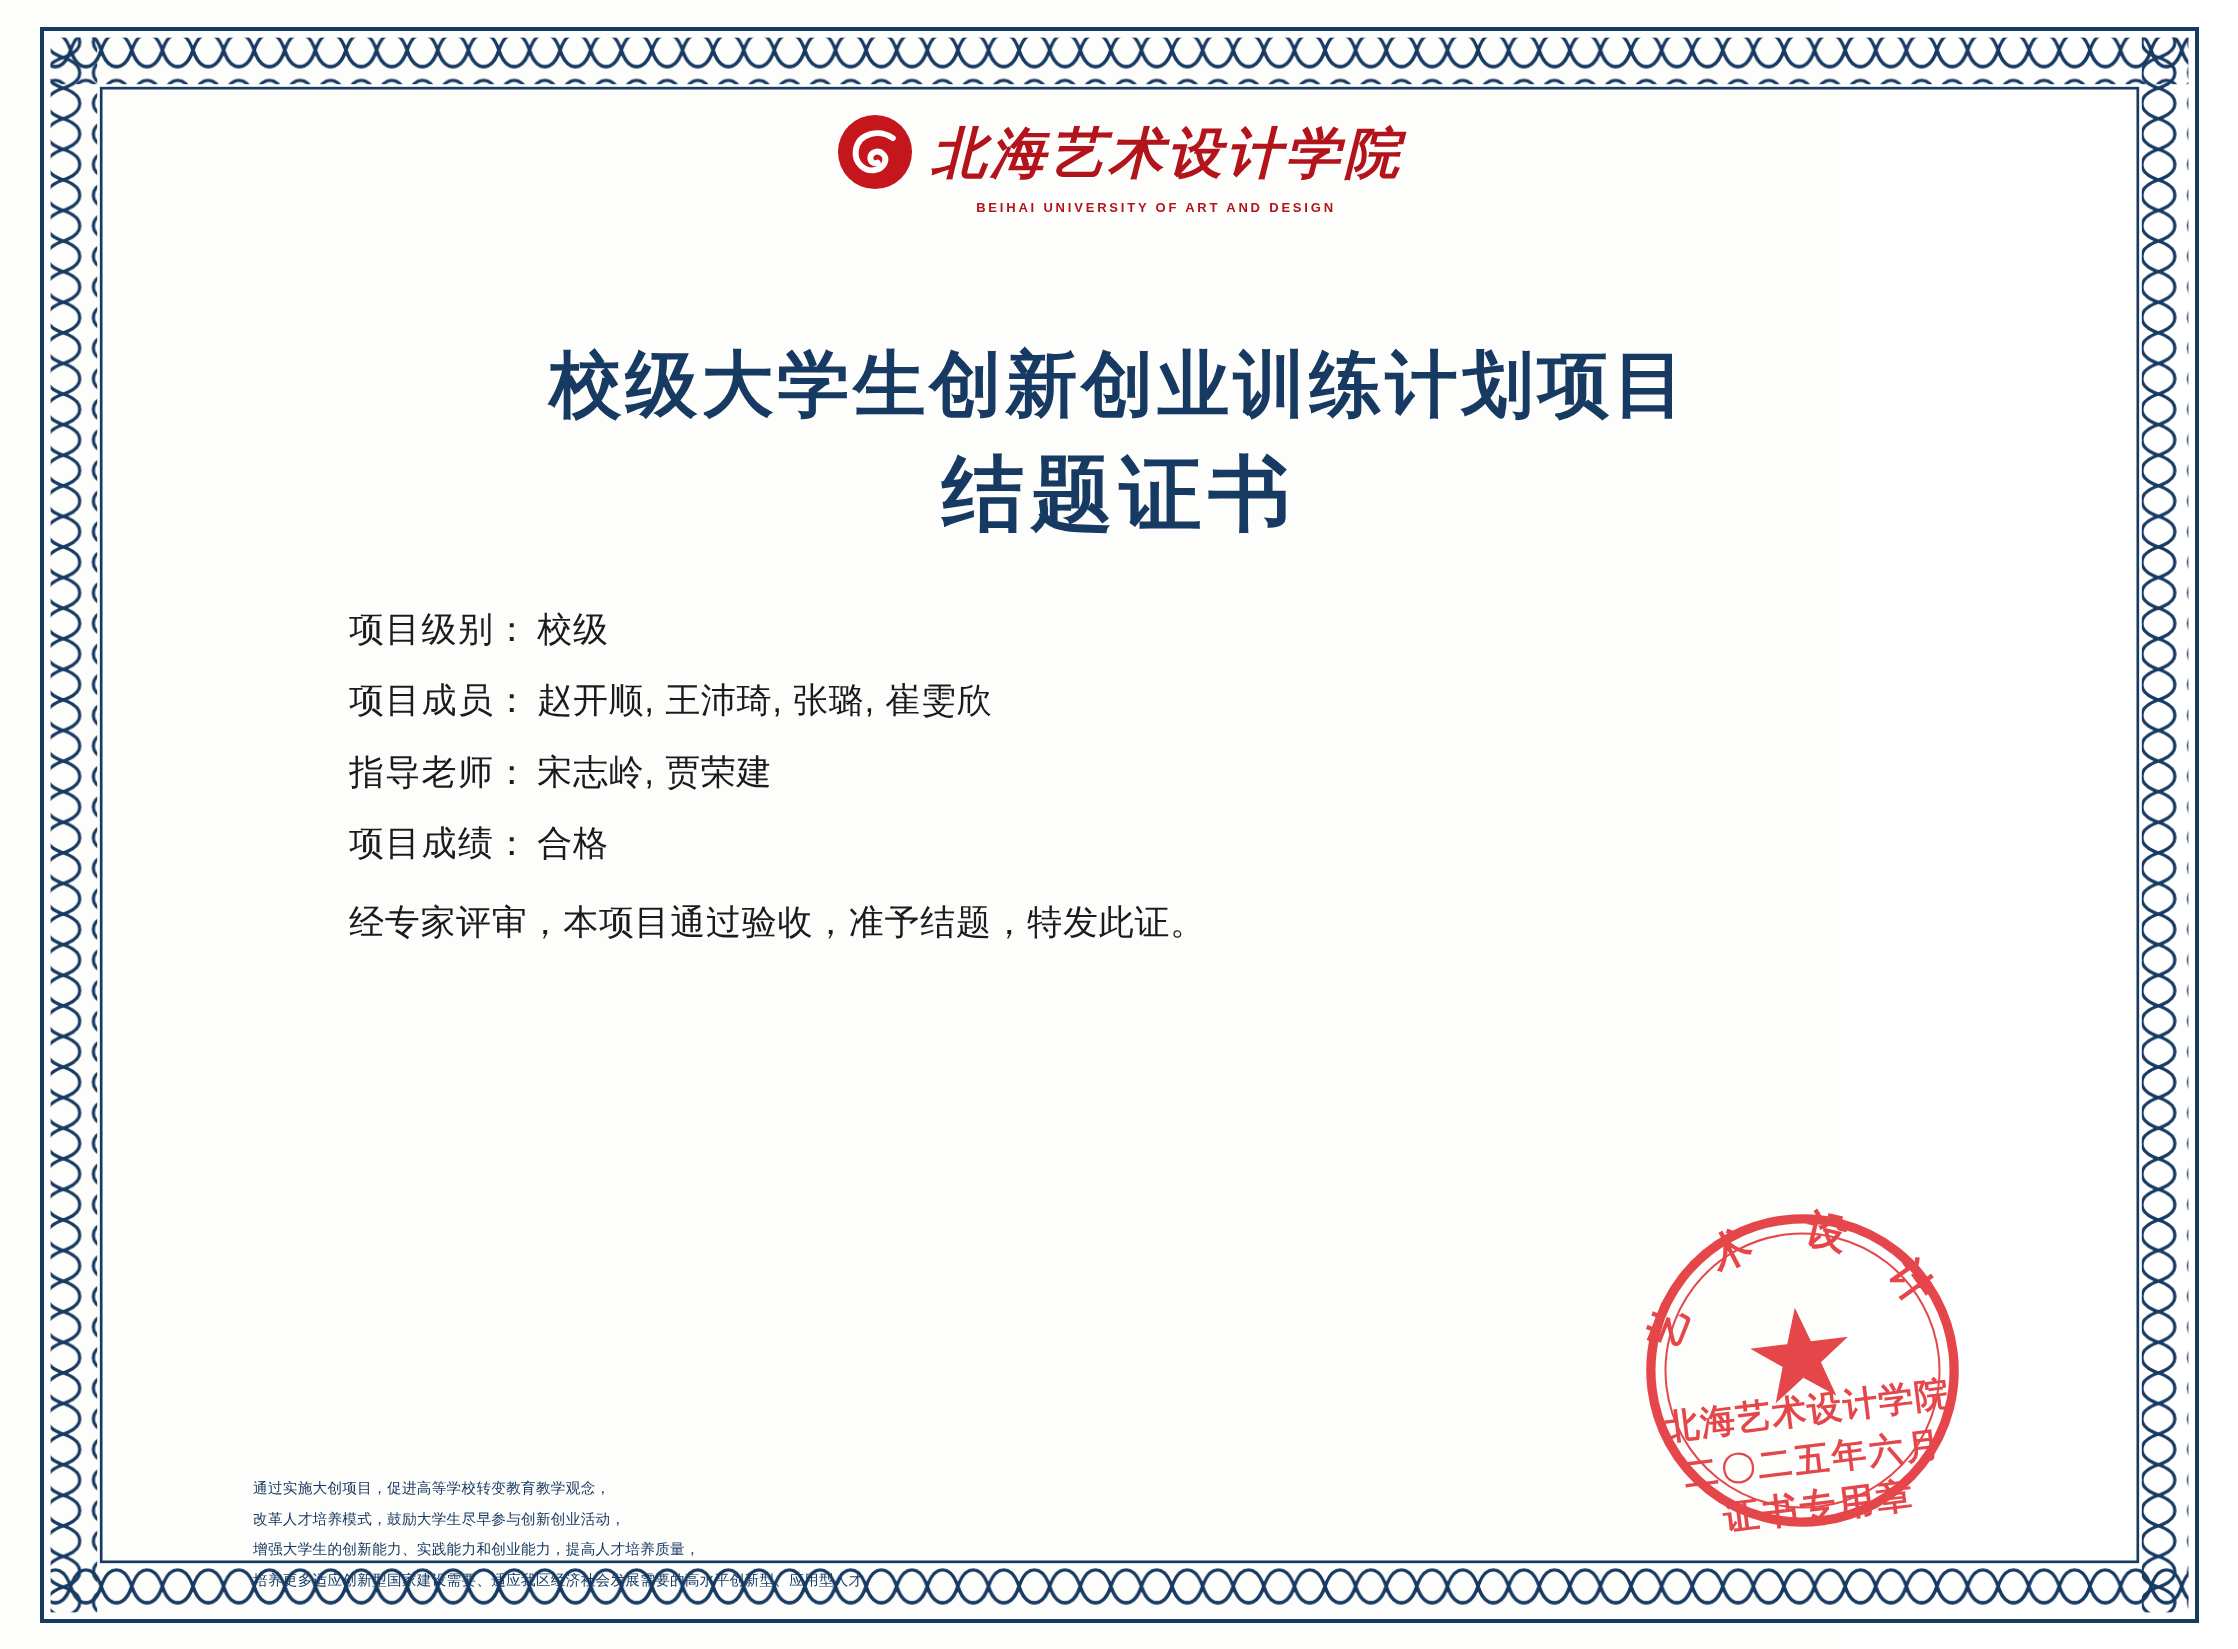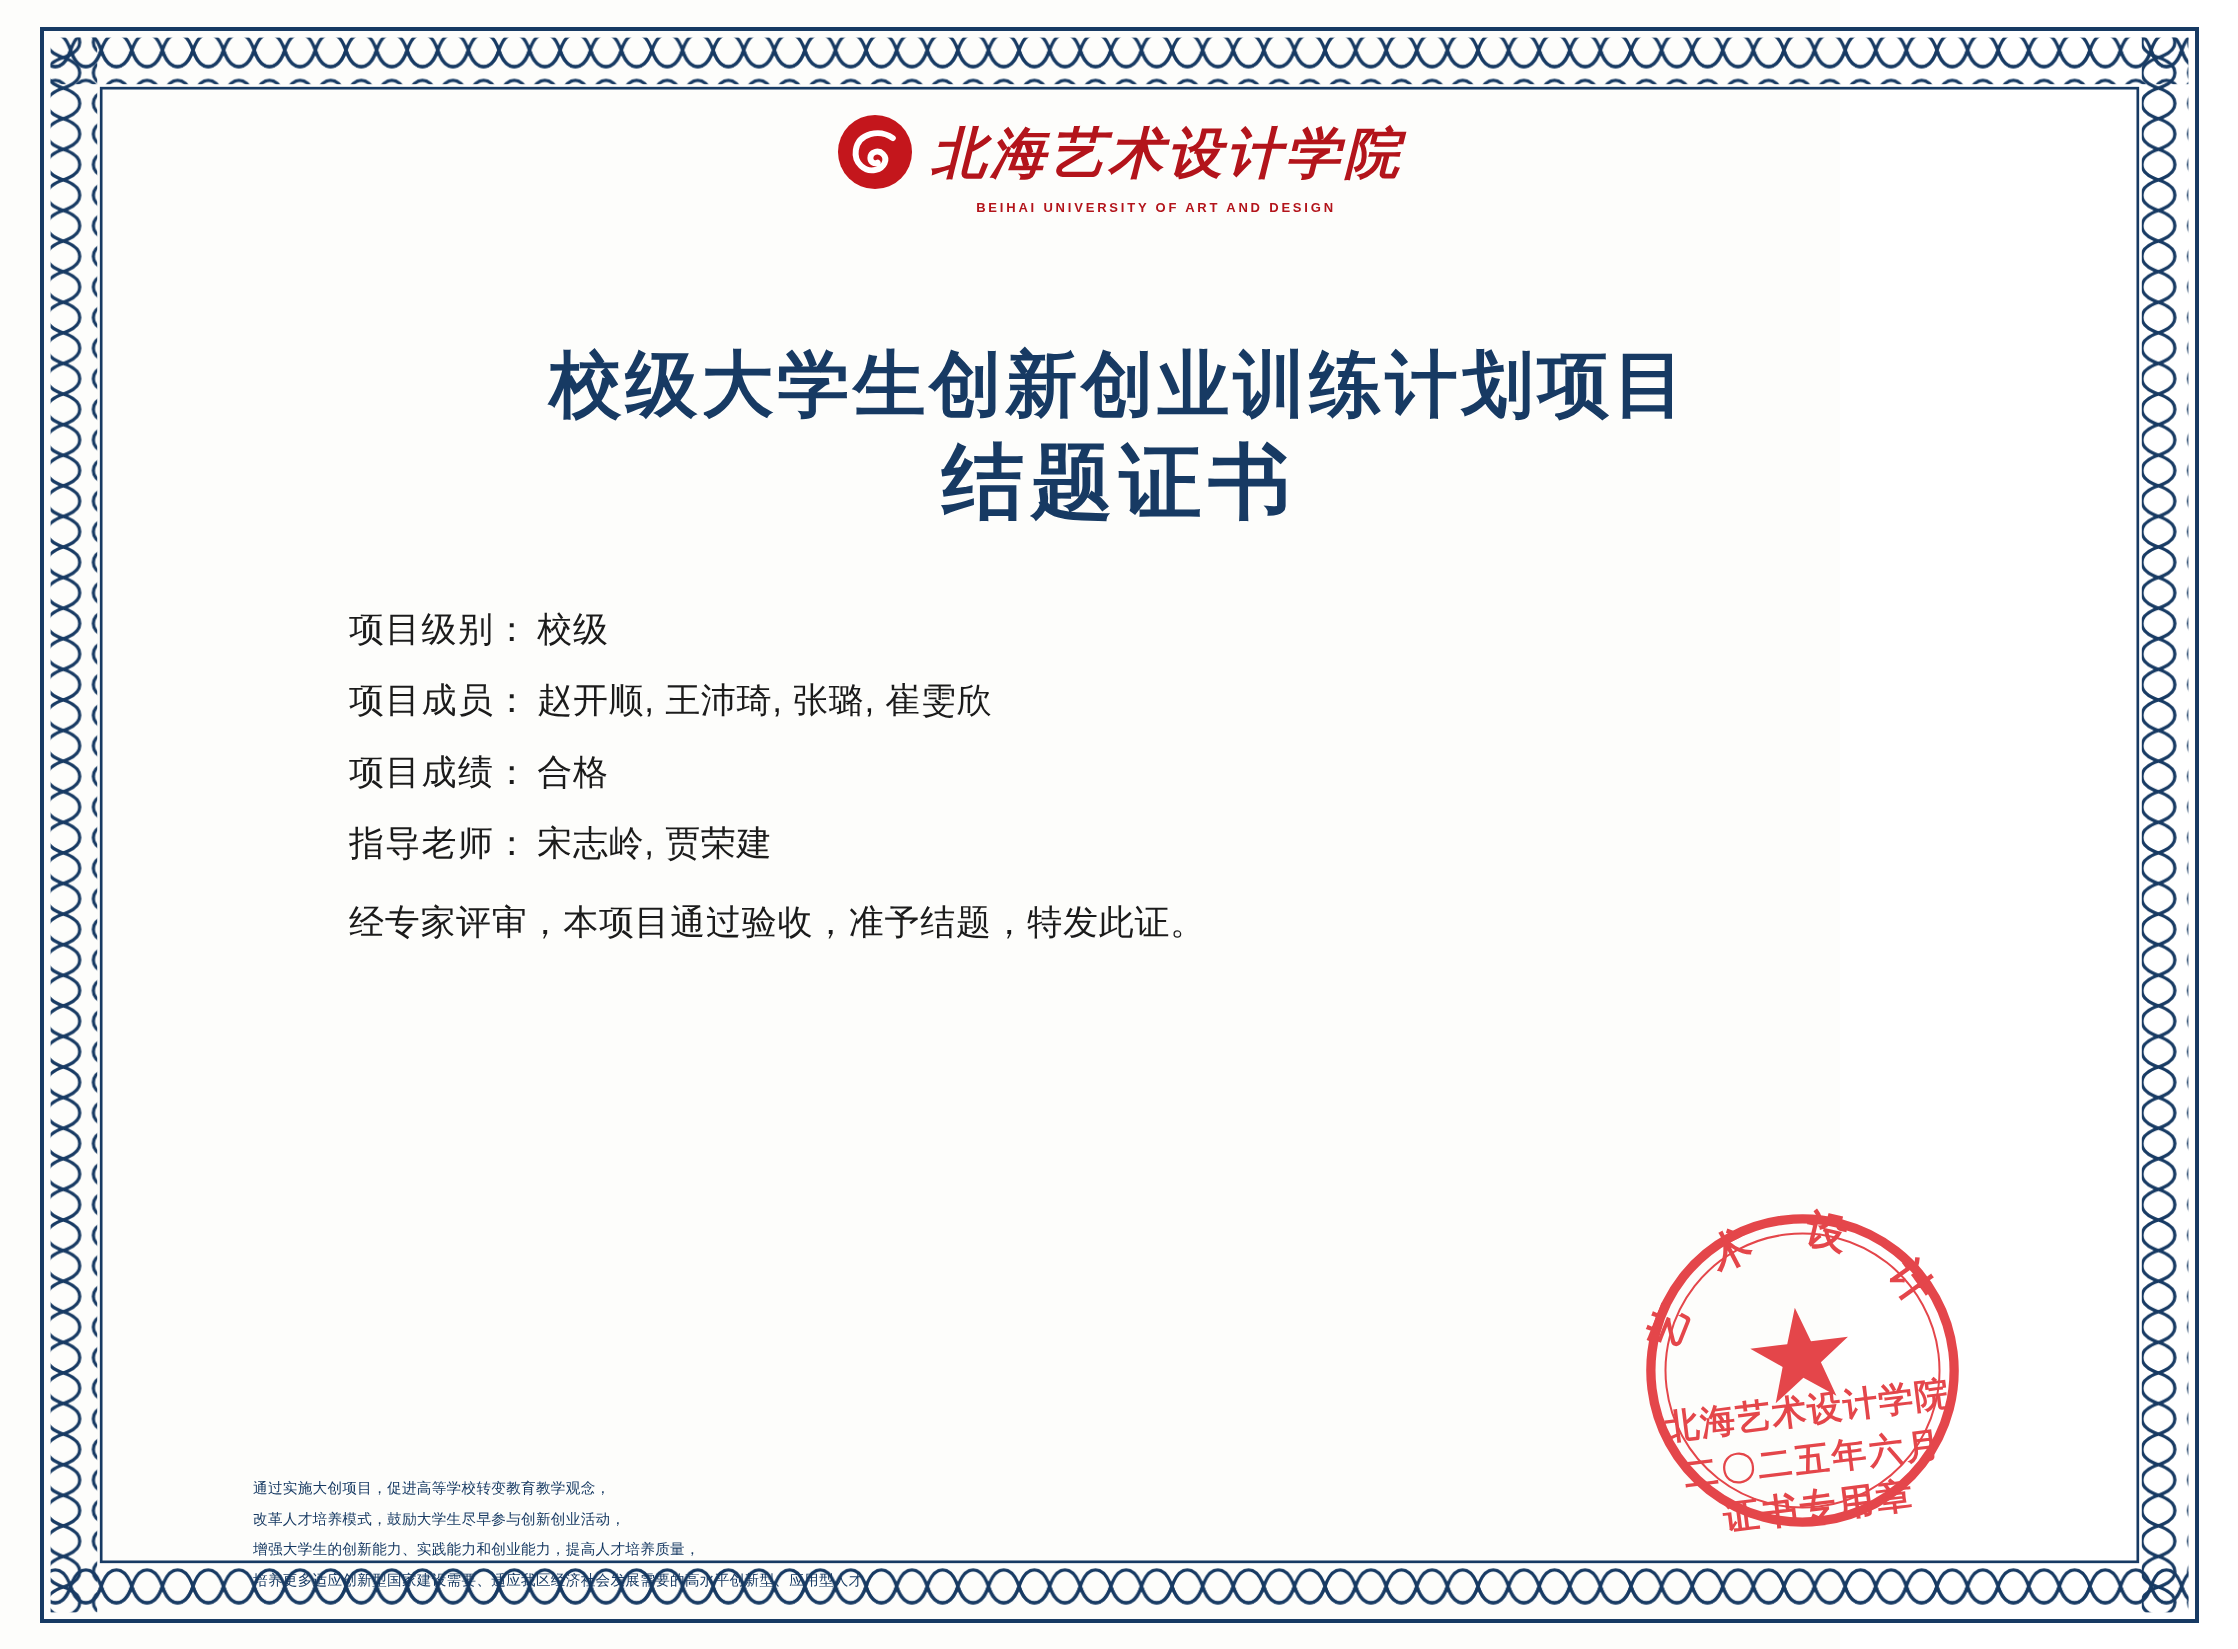--- a/index.html
+++ b/index.html
@@ -111,21 +111,21 @@
     line-height: 1.25;
     white-space: nowrap;
   }
   .title-sub {
     font-family: "DejaVu Serif", serif;
     font-size: 82px;
     font-weight: 700;
     color: #173a63;
     letter-spacing: 6.7px;
     line-height: 1.25;
-    margin-top: 1px;
+    margin-top: 13px;
     white-space: nowrap;
   }
 
   
   .fields {
     position: absolute;
     left: 229px;
     top: 512px;
     width: 1663px;
   }
@@ -238,27 +238,27 @@
         <span class="field-value">校级</span>
       </div>
 
 
       <div class="field-row">
         <span class="field-label">项目成员：</span>
         <span class="field-value">赵开顺, 王沛琦, 张璐, 崔雯欣</span>
       </div>
 
       <div class="field-row">
+        <span class="field-label">指导老师：</span>
+        <span class="field-value">宋志岭, 贾荣建</span>
+      </div>
+
+      <div class="field-row">
         <span class="field-label">项目成绩：</span>
         <span class="field-value">合格</span>
-      </div>
-
-      <div class="field-row">
-        <span class="field-label">指导老师：</span>
-        <span class="field-value">宋志岭, 贾荣建</span>
       </div>
 
       <div class="statement">经专家评审，本项目通过验收，准予结题，特发此证。</div>
     </div>
 
     <div class="footnote">
       <div>通过实施大创项目，促进高等学校转变教育教学观念，</div>
       <div>改革人才培养模式，鼓励大学生尽早参与创新创业活动，</div>
       <div>增强大学生的创新能力、实践能力和创业能力，提高人才培养质量，</div>
       <div>培养更多适应创新型国家建设需要、适应我区经济社会发展需要的高水平创新型、应用型人才。</div>

